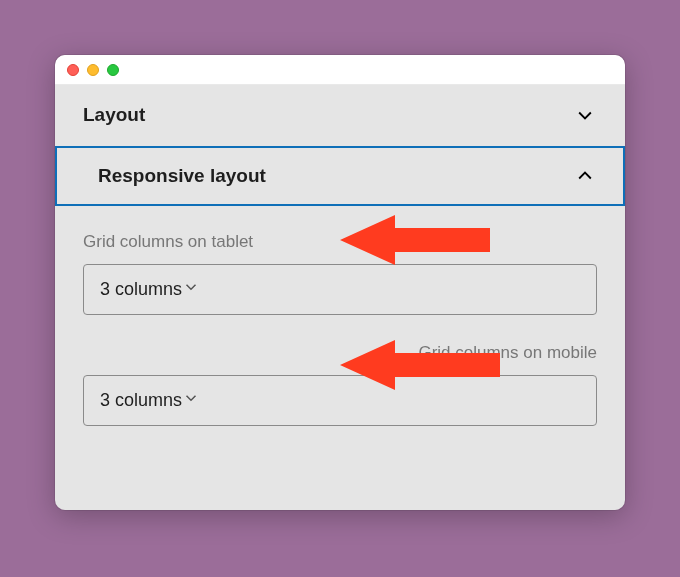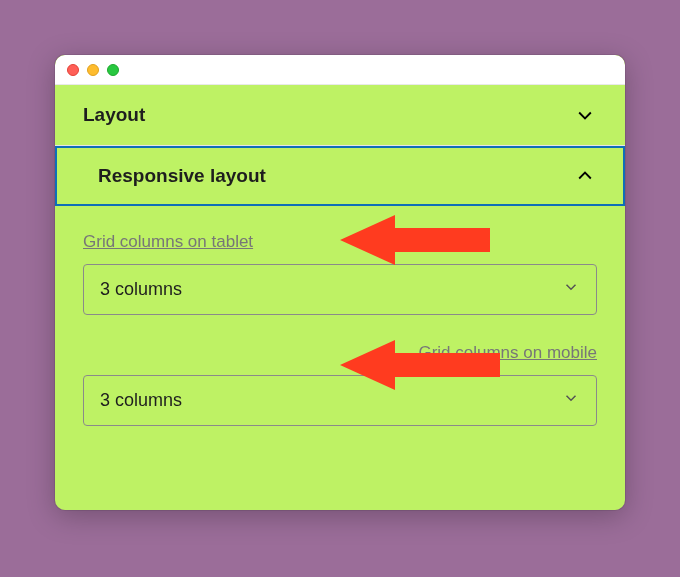--- a/index.html
+++ b/index.html
@@ -9,21 +9,21 @@
     height: 577px;
     font-family: -apple-system, BlinkMacSystemFont, "Segoe UI", Helvetica, Arial, sans-serif;
     position: relative;
   }
   .window {
     position: absolute;
     left: 55px;
     top: 55px;
     width: 570px;
     height: 455px;
-    background: #bef264;
+    background: #e5e5e5;
     border-radius: 10px;
     box-shadow: 0 6px 28px rgba(0,0,0,0.25), 0 0 0 1px rgba(0,0,0,0.08);
     overflow: hidden;
   }
   .titlebar {
     height: 30px;
     background: #ffffff;
     border-bottom: 1px solid #e9e9e9;
     display: flex;
     align-items: center;
@@ -64,25 +64,24 @@
   }
   .chev svg { width: 20px; height: 20px; stroke: #000; stroke-width: 2.2; fill: none; }
 
   .panel-body {
     padding: 12px 28px 24px 28px;
   }
   .field-label {
     font-size: 17px;
     color: #777;
     margin: 14px 0 12px 0;
-    text-decoration: underline;
   }
   .select {
     display: flex;
-    justify-content: space-between;
+    justify-content: flex-start;
     align-items: center;
     border: 1px solid #8a8a8a;
     border-radius: 4px;
     padding: 13px 16px;
     font-size: 18px;
     color: #1e1e1e;
     cursor: pointer;
   }
   .select .chev-sm svg { width: 18px; height: 18px; stroke: #555; stroke-width: 2; fill: none; }
 

